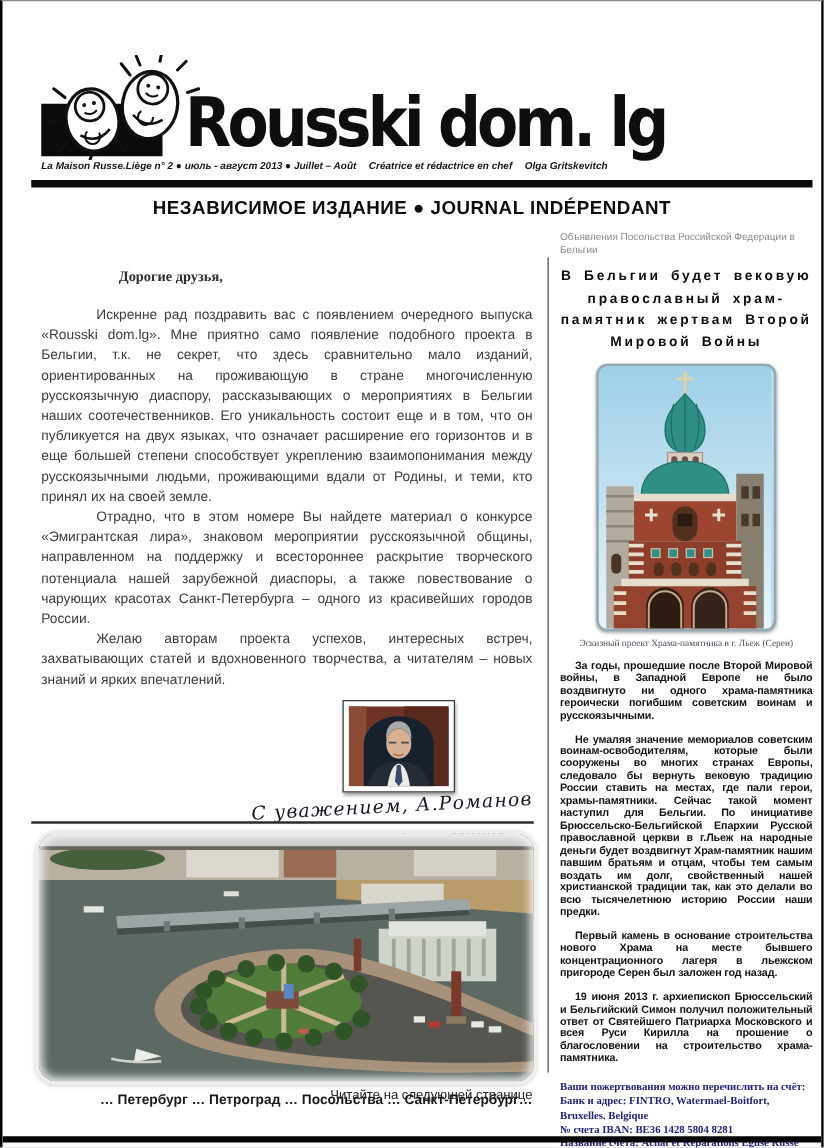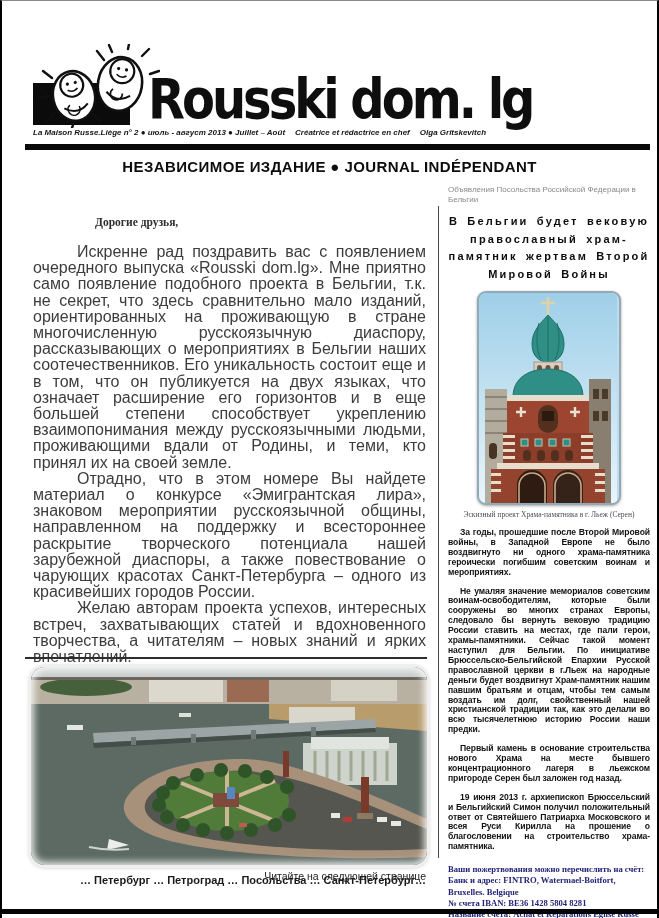--- a/index.html
+++ b/index.html
@@ -21,21 +21,21 @@
   .issue-row{left:31px; top:127px; width:450px; display:flex; justify-content:space-between;
     font-size:8px; font-weight:bold; color:#141414; white-space:nowrap;font-style:italic;}
   .editor-line span{margin-left:10px;}
   .head-rule{left:23px; top:143px; width:625px; height:6px; background:#0a0a0a;}
   .banner{left:0; top:157px; width:100%; text-align:center; font-size:15px; font-weight:bold;
     letter-spacing:.4px; color:#0d0d0d;}
   
   .col-divider{left:436px; top:205px; width:1px; height:652px; background:#4a4a4a;}
   .col-left{left:31px; top:209px; width:393px;}
   .salutation{margin:6px 0 16px 62px; font-weight:bold; font-size:11.5px; color:#2e2e2e;font-family:Liberation Serif, serif;}
-  .letter-p{margin:0; font-size:16px; line-height:16.2px; text-align:justify;
+  .letter-p{margin:0; font-size:11px; line-height:16.2px; text-align:justify;
     text-indent:44px; color:#3c3c3c;}
   .sig-area{position:relative; width:393px; height:178px;}
   .amb-photo{position:absolute; left:241px; top:8px; width:80px; height:64px;
     background:#fff; padding:4px; border:1px solid #3a3a3a; box-shadow:1px 2px 3px rgba(0,0,0,.45);}
   .amb-photo svg{display:block;}
   .signature{position:absolute; left:168px; top:84px; width:220px;
     font-family:"DejaVu Serif", serif; font-style:italic; font-size:15px; color:#181826;
     transform:rotate(-3deg); white-space:nowrap; letter-spacing:1px;}
   .signer-name{position:absolute; right:22px; top:112px; font-family:"Liberation Serif", serif;
     font-size:8.5px; color:#2a2a2a;}
@@ -284,21 +284,21 @@
             <rect x="116" y="196" width="10" height="3"></rect>
           </g>
         <path d="M38 210 v-18 a15 15 0 0 1 30 0 v18 Z" fill="#2e1c12"></path>
         <path d="M74 210 v-18 a15 15 0 0 1 30 0 v18 Z" fill="#35231a"></path>
         <path d="M40 210 v-17 a13 13 0 0 1 26 0 v17" fill="none" stroke="#c9a98a" stroke-width="1.6"></path>
         <path d="M76 210 v-17 a13 13 0 0 1 26 0 v17" fill="none" stroke="#c9a98a" stroke-width="1.6"></path>
       </svg>
     </div>
     <div class="church-caption">Эскизный проект Храма-памятника в г. Льеж (Серен)</div>
 
-    <p class="ann-p">За годы, прошедшие после Второй Мировой войны, в Западной Европе не было воздвигнуто ни одного храма-памятника героически погибшим советским воинам и мероприятиях.</p>
+    <p class="ann-p">За годы, прошедшие после Второй Мировой войны, в Западной Европе не было воздвигнуто ни одного храма-памятника героически погибшим советским воинам и русскоязычными.</p>
     <p class="ann-p">Не умаляя значение мемориалов советским воинам-освободителям, которые были сооружены во многих странах Европы, следовало бы вернуть вековую традицию России ставить на местах, где пали герои, храмы-памятники. Сейчас такой момент наступил для Бельгии. По инициативе Брюссельско-Бельгийской Епархии Русской православной церкви в г.Льеж на народные деньги будет воздвигнут Храм-памятник нашим павшим братьям и отцам, чтобы тем самым воздать им долг, свойственный нашей христианской традиции так, как это делали во всю тысячелетнюю историю России наши предки.</p>
     <p class="ann-p">Первый камень в основание строительства нового Храма на месте бывшего концентрационного лагеря в льежском пригороде Серен был заложен год назад.</p>
     <p class="ann-p">19 июня 2013 г. архиепископ Брюссельский и Бельгийский Симон получил положительный ответ от Святейшего Патриарха Московского и всея Руси Кирилла на прошение о благословении на строительство храма-памятника.</p>
 
     <div class="donation">
       <div>Ваши пожертвования можно перечислить на счёт:</div>
       <div>Банк и адрес: FINTRO, Watermael-Boitfort, Bruxelles. Belgique</div>
       <div>№ счета IBAN: BE36 1428 5804 8281</div>
       <div>Название счёта: Achat et Reparations Eglise Russe</div>
 

